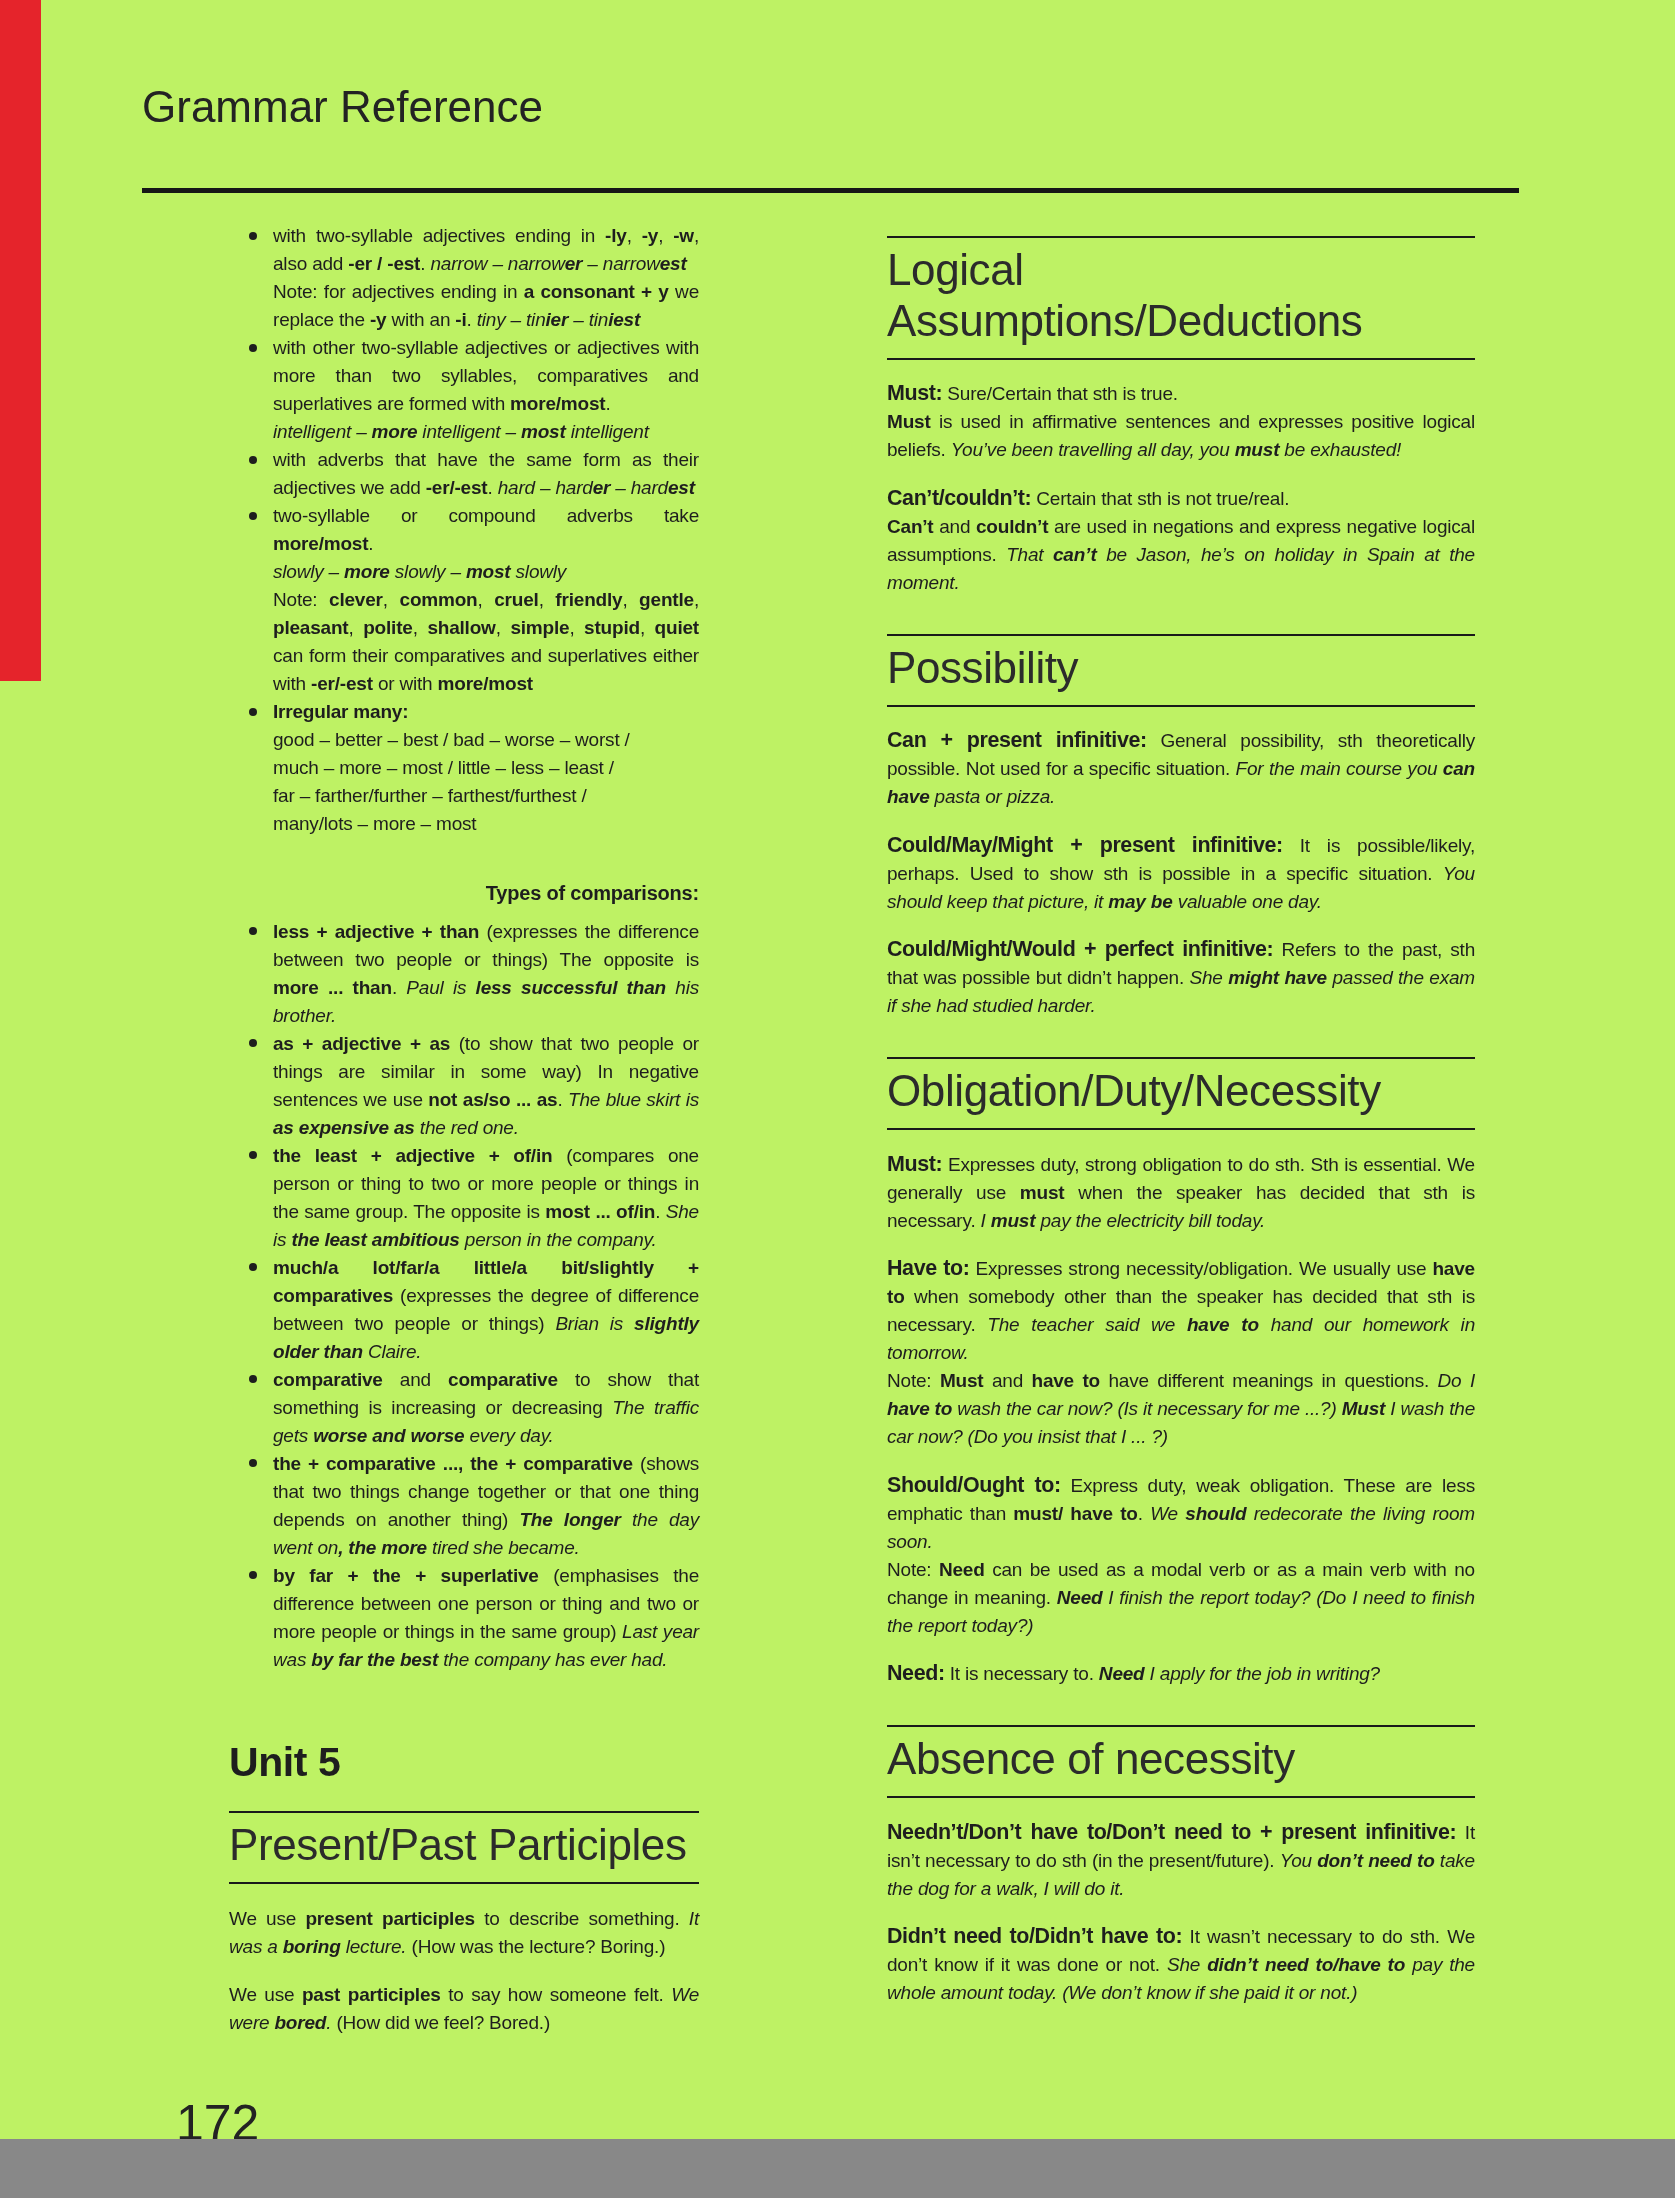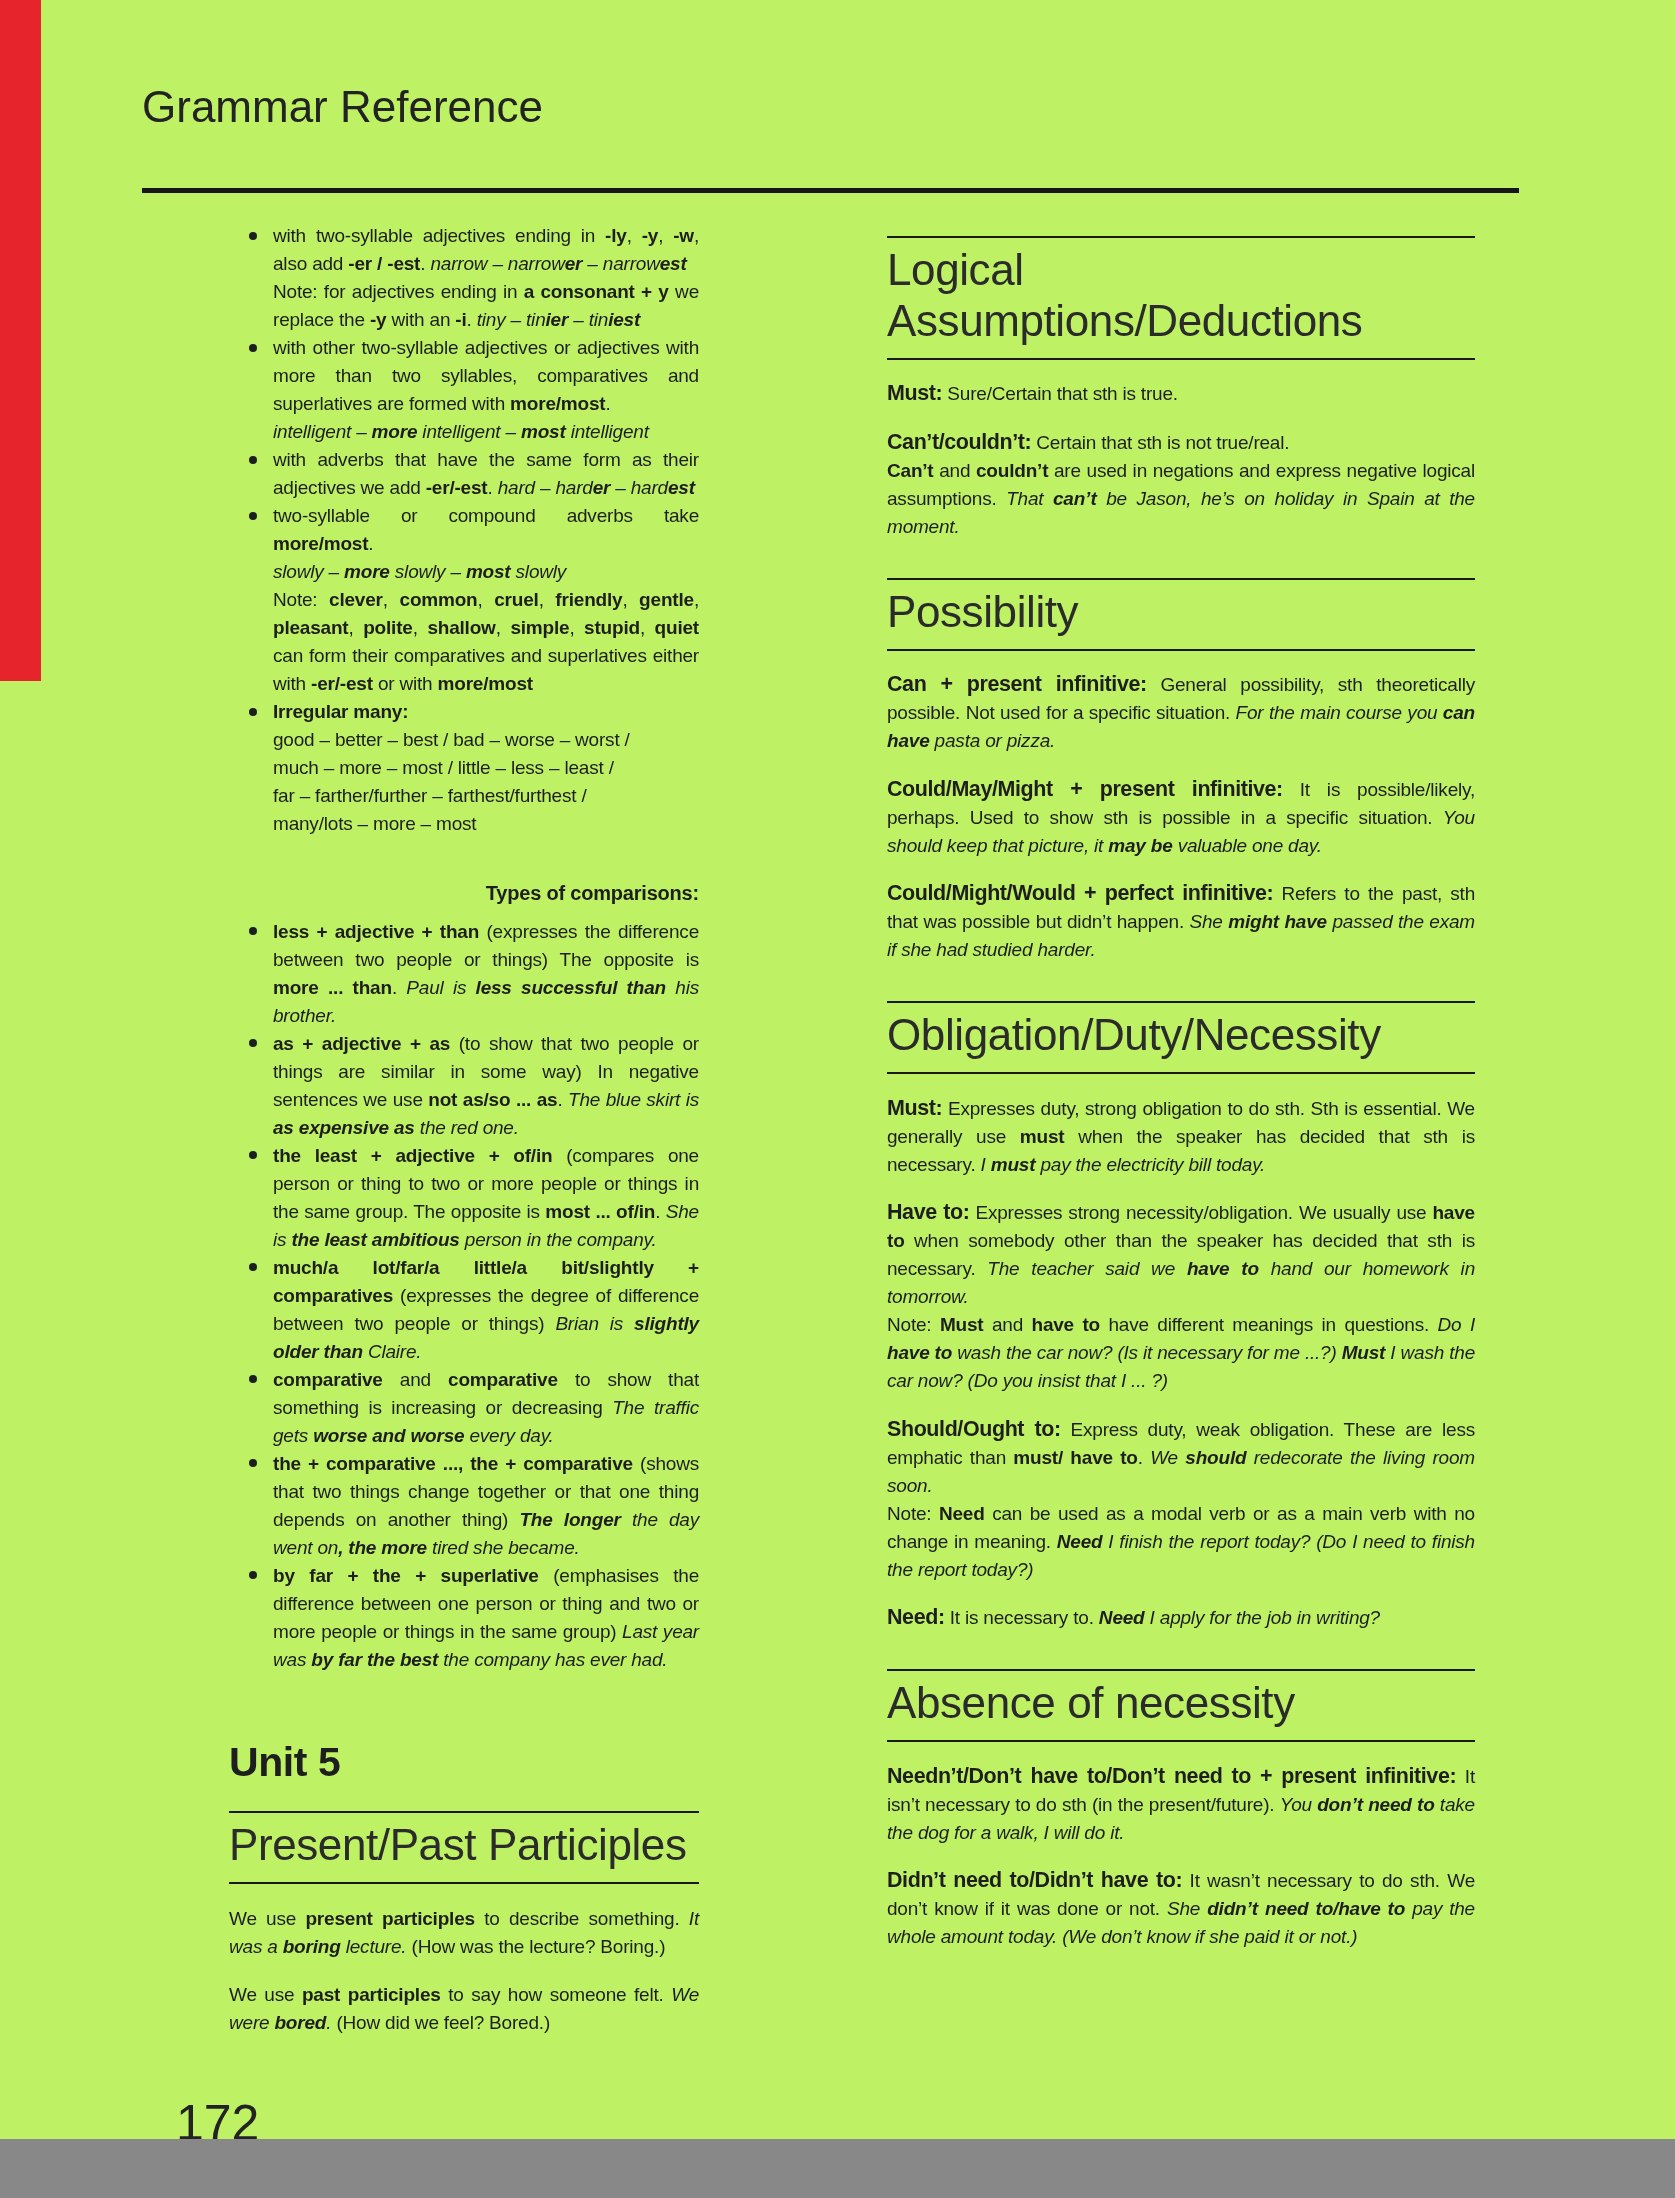--- a/index.html
+++ b/index.html
@@ -64,20 +64,21 @@
     <div class="sec-head pp-head">Present/Past Participles</div>
     <div>
         <div class="para"><span>We use </span><span class="b">present participles</span><span> to describe something. </span><span class="i">It was a </span><span class="bi">boring</span><span class="i"> lecture.</span><span> (How was the lecture? Boring.)</span></div>
         <div class="para"><span>We use </span><span class="b">past participles</span><span> to say how someone felt. </span><span class="i">We were </span><span class="bi">bored</span><span class="i">.</span><span> (How did we feel? Bored.)</span></div>
       </div>
   </div>
 
   <div class="col col-right">
       <div class="sec-head">Logical Assumptions/Deductions</div>
       <div class="para"><span class="lead">Must:</span><span> Sure/Certain that sth is true.</span></div>
+      <div class="para tight"><span class="b">Must</span><span> is used in affirmative sentences and expresses positive logical beliefs. </span><span class="i">You’ve been travelling all day, you </span><span class="bi">must</span><span class="i"> be exhausted!</span></div>
       <div class="para"><span class="lead">Can’t/couldn’t:</span><span>  Certain that sth is not true/real.</span></div>
       <div class="para tight"><span class="b">Can’t</span><span> and </span><span class="b">couldn’t</span><span> are used in negations and express negative logical assumptions. </span><span class="i">That </span><span class="bi">can’t</span><span class="i"> be Jason, he’s on holiday in Spain at the moment.</span></div>
       <div class="sec-head">Possibility</div>
       <div class="para"><span class="lead">Can + present infinitive:</span><span> General possibility, sth theoretically possible. Not used for a specific situation. </span><span class="i">For the main course you </span><span class="bi">can have</span><span class="i"> pasta or pizza.</span></div>
       <div class="para"><span class="lead">Could/May/Might + present infinitive:</span><span> It is possible/likely, perhaps. Used to show sth is possible in a specific situation. </span><span class="i">You should keep that picture, it </span><span class="bi">may be</span><span class="i"> valuable one day.</span></div>
       <div class="para"><span class="lead">Could/Might/Would + perfect infinitive:</span><span> Refers to the past, sth that was possible but didn’t happen. </span><span class="i">She </span><span class="bi">might have</span><span class="i"> passed the exam if she had studied harder.</span></div>
       <div class="sec-head">Obligation/Duty/Necessity</div>
       <div class="para"><span class="lead">Must:</span><span> Expresses duty, strong obligation to do sth. Sth is essential. We generally use </span><span class="b">must</span><span> when the speaker has decided that sth is necessary. </span><span class="i">I </span><span class="bi">must</span><span class="i"> pay the electricity bill today.</span></div>
       <div class="para"><span class="lead">Have to:</span><span> Expresses strong necessity/obligation. We usually use </span><span class="b">have to</span><span> when somebody other than the speaker has decided that sth is necessary. </span><span class="i">The teacher said we </span><span class="bi">have to</span><span class="i"> hand our homework in tomorrow.</span></div>
       <div class="para tight"><span>Note: </span><span class="b">Must</span><span> and </span><span class="b">have to</span><span> have different meanings in questions. </span><span class="i">Do I </span><span class="bi">have to</span><span class="i"> wash the car now? (Is it necessary for me ...?) </span><span class="bi">Must</span><span class="i"> I wash the car now? (Do you insist that I ... ?)</span></div>

